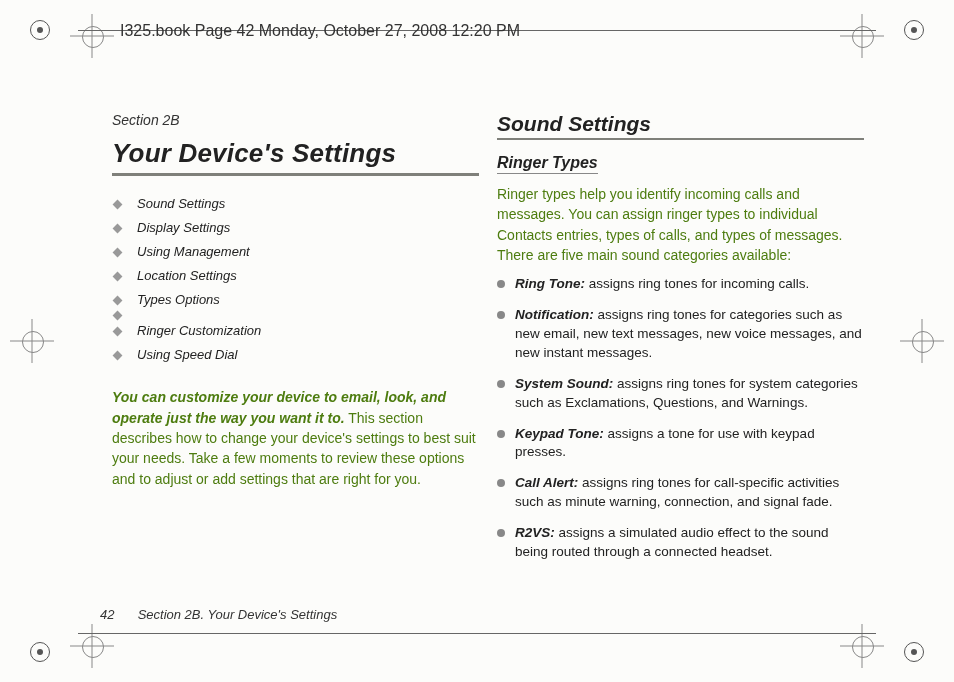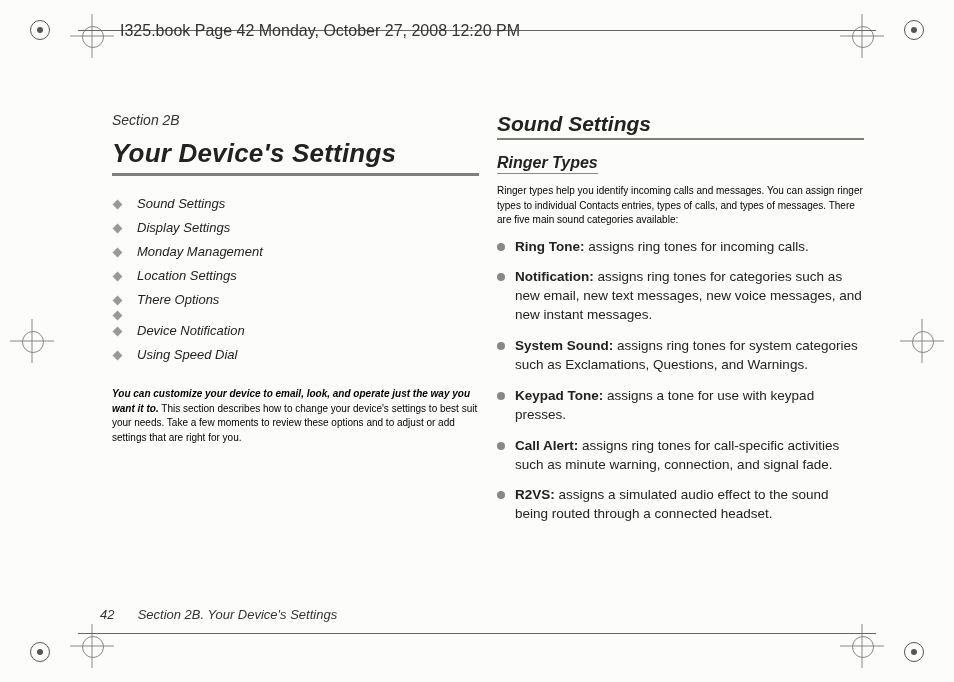--- a/index.html
+++ b/index.html
@@ -28,29 +28,29 @@
   
   .content{position:absolute;top:112px;left:112px;right:90px;bottom:86px;display:flex;gap:18px}
   .col{flex:1;min-width:0}
   .section-label{font-size:14px;font-style:italic;margin:0 0 10px 0;color:#333}
   .h1{font-size:26px;font-weight:700;font-style:italic;color:#222;margin:0 0 4px 0;letter-spacing:.2px}
   .rule-strong{height:3px;background:#7f807a;margin:4px 0 16px 0}
   .rule-med{height:2px;background:#7f807a;margin:2px 0 14px 0}
   .toc{list-style:none;margin:0 0 20px 0;padding:0;font-size:13px;font-style:italic;color:#222}
   .toc li{display:flex;align-items:baseline;gap:16px;line-height:1.85}
   .diamond{display:inline-block;width:7px;height:7px;transform:rotate(45deg);background:#999;margin-left:2px;flex:0 0 7px}
-  .para{font-size:10px;line-height:1.45;color:#000000;margin:0 0 10px 0}
+  .para{font-size:14px;line-height:1.45;color:#4d7c0f;margin:0 0 10px 0}
   .para .lead{font-weight:700;font-style:italic}
   .h2{font-size:21px;font-weight:700;font-style:italic;margin:0 0 2px 0;color:#222}
   .h3{font-size:16px;font-weight:700;font-style:italic;margin:0 0 8px 0;color:#222}
   .h3-underline{border-bottom:1px solid #888;display:inline-block;padding-bottom:1px;margin-bottom:10px}
   .bullets{list-style:none;padding:0;margin:0}
   .bullets li{display:flex;gap:10px;font-size:13.5px;line-height:1.4;margin:0 0 12px 0}
   .disc{flex:0 0 8px;width:8px;height:8px;border-radius:50%;background:#888;margin-top:5px}
-  .bullets .term{font-weight:700;}
+  .bullets .term{font-weight:700;font-style:italic}
   .footer{position:absolute;left:100px;bottom:60px;font-size:13px;font-style:italic;color:#333}
   .footer .pn{display:inline-block;min-width:34px}
 </style>
 </head>
 <body>
 
 <div class="page">
 
   <div class="reg tl"></div>
   <div class="reg tr"></div>
@@ -89,36 +89,36 @@
         <li>
             <span class="diamond"></span>
             <span>Sound Settings</span>
           </li>
         <li>
             <span class="diamond"></span>
             <span>Display Settings</span>
           </li>
         <li>
             <span class="diamond"></span>
-            <span>Monday Management</span>
+            <span>Using Management</span>
           </li>
         <li>
             <span class="diamond"></span>
             <span>Location Settings</span>
           </li>
         <li>
             <span class="diamond"></span>
-            <span>There Options</span>
+            <span>Types Options</span>
           </li>
         <li>
             <span class="diamond"></span>
           </li>
         <li>
             <span class="diamond"></span>
-            <span>Device Notification</span>
+            <span>Ringer Customization</span>
           </li>
         <li>
             <span class="diamond"></span>
             <span>Using Speed Dial</span>
           </li>
       </ul>
 
       <p class="para">
         <span class="lead">You can customize your device to email, look, and operate just the way you want it to.</span><span> This section describes how to change your device's settings to best suit your needs. Take a few moments to review these options and to adjust or add settings that are right for you.</span>
       </p>

